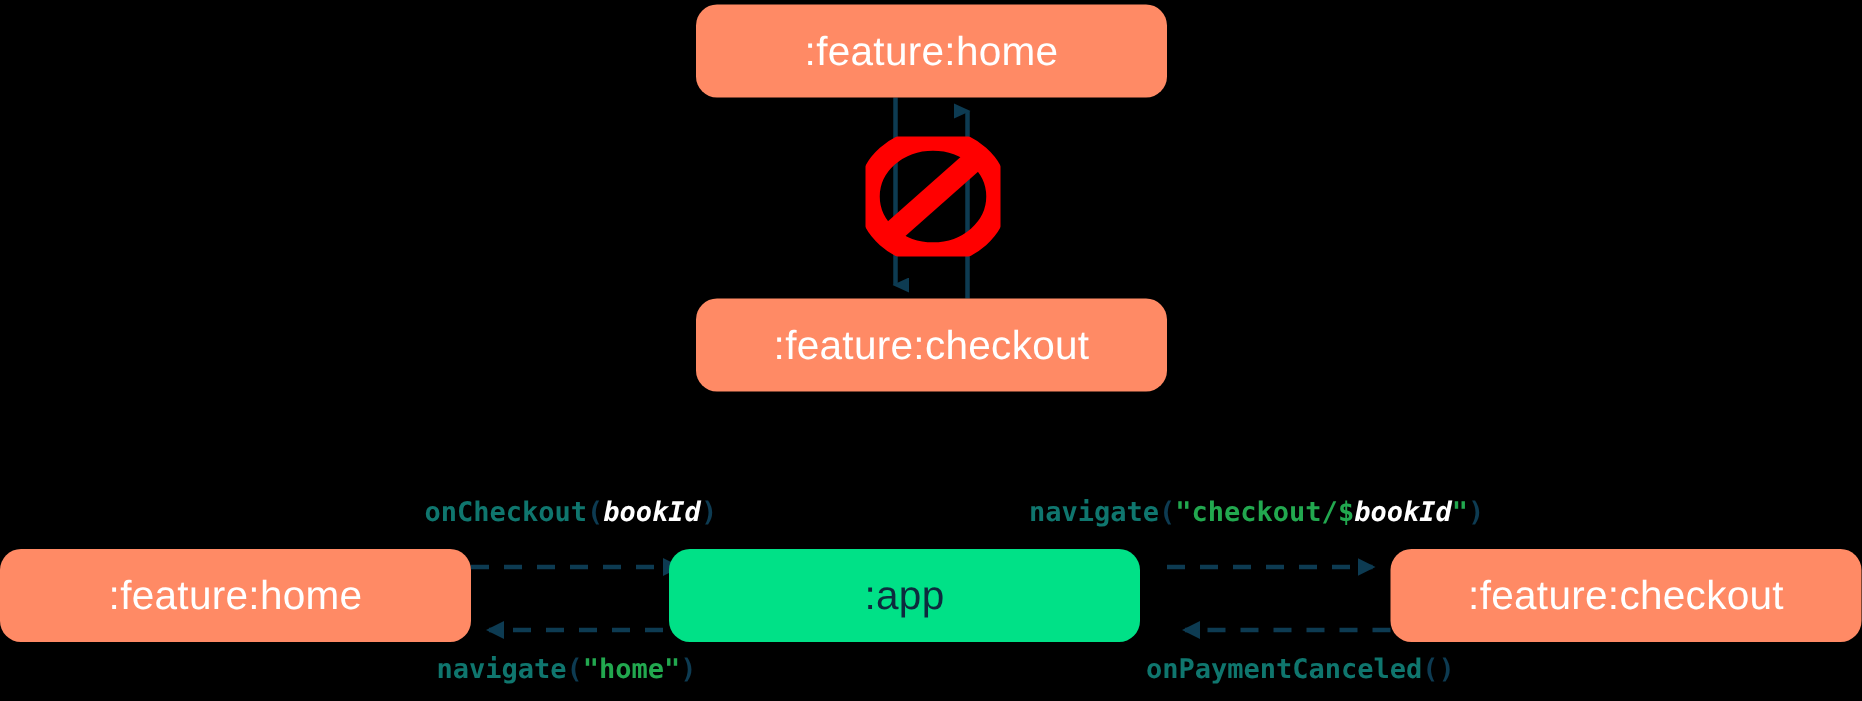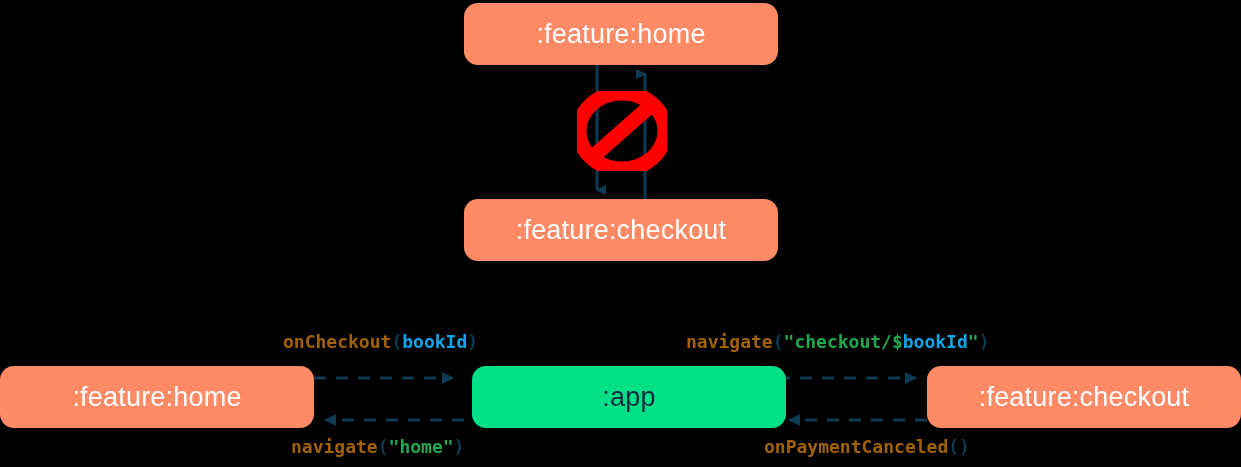--- a/index.html
+++ b/index.html
@@ -37,21 +37,21 @@
   }
   .node.app {
     background: #00E187;
     color: #0D2B3E;
   }
   
   #node-home-top   { left: 464px; top: 3px;   width: 314px; height: 62px; }
   #node-checkout-top { left: 464px; top: 199px; width: 314px; height: 62px; }
   
   #node-home-bottom   { left: 0px;   top: 366px; width: 314px; height: 62px; }
-  #node-app           { left: 472px; top: 366px; width: 314px; height: 62px; }
+  #node-app           { left: 446px; top: 366px; width: 314px; height: 62px; }
   #node-checkout-bottom { left: 927px; top: 366px; width: 314px; height: 62px; }
 
   svg.edges {
     position: absolute;
     left: 0;
     top: 0;
     width: 1241px;
     height: 467px;
     overflow: visible;
     pointer-events: none;
@@ -67,23 +67,23 @@
   }
 
   .edge-label {
     position: absolute;
     font-family: "DejaVu Sans Mono", monospace;
     font-size: 18px;
     font-weight: bold;
     white-space: nowrap;
     letter-spacing: 0px;
   }
-  .tok-fn  { color: #a16207; }
+  .tok-fn  { color: #0f766e; }
   .tok-str { color: #22A84F; }
-  .tok-var { color: #0ea5e9; }
+  .tok-var { color: #ffffff; font-style: italic; }
   .tok-punct { color: #0D3B52; }
 
   #label-on-checkout    { left: 283px; top: 331px; }
   #label-navigate-ck    { left: 686px; top: 331px; }
   #label-navigate-home  { left: 291px; top: 436px; }
   #label-on-cancel      { left: 764px; top: 436px; }
 </style>
 </head>
 <body>
 

